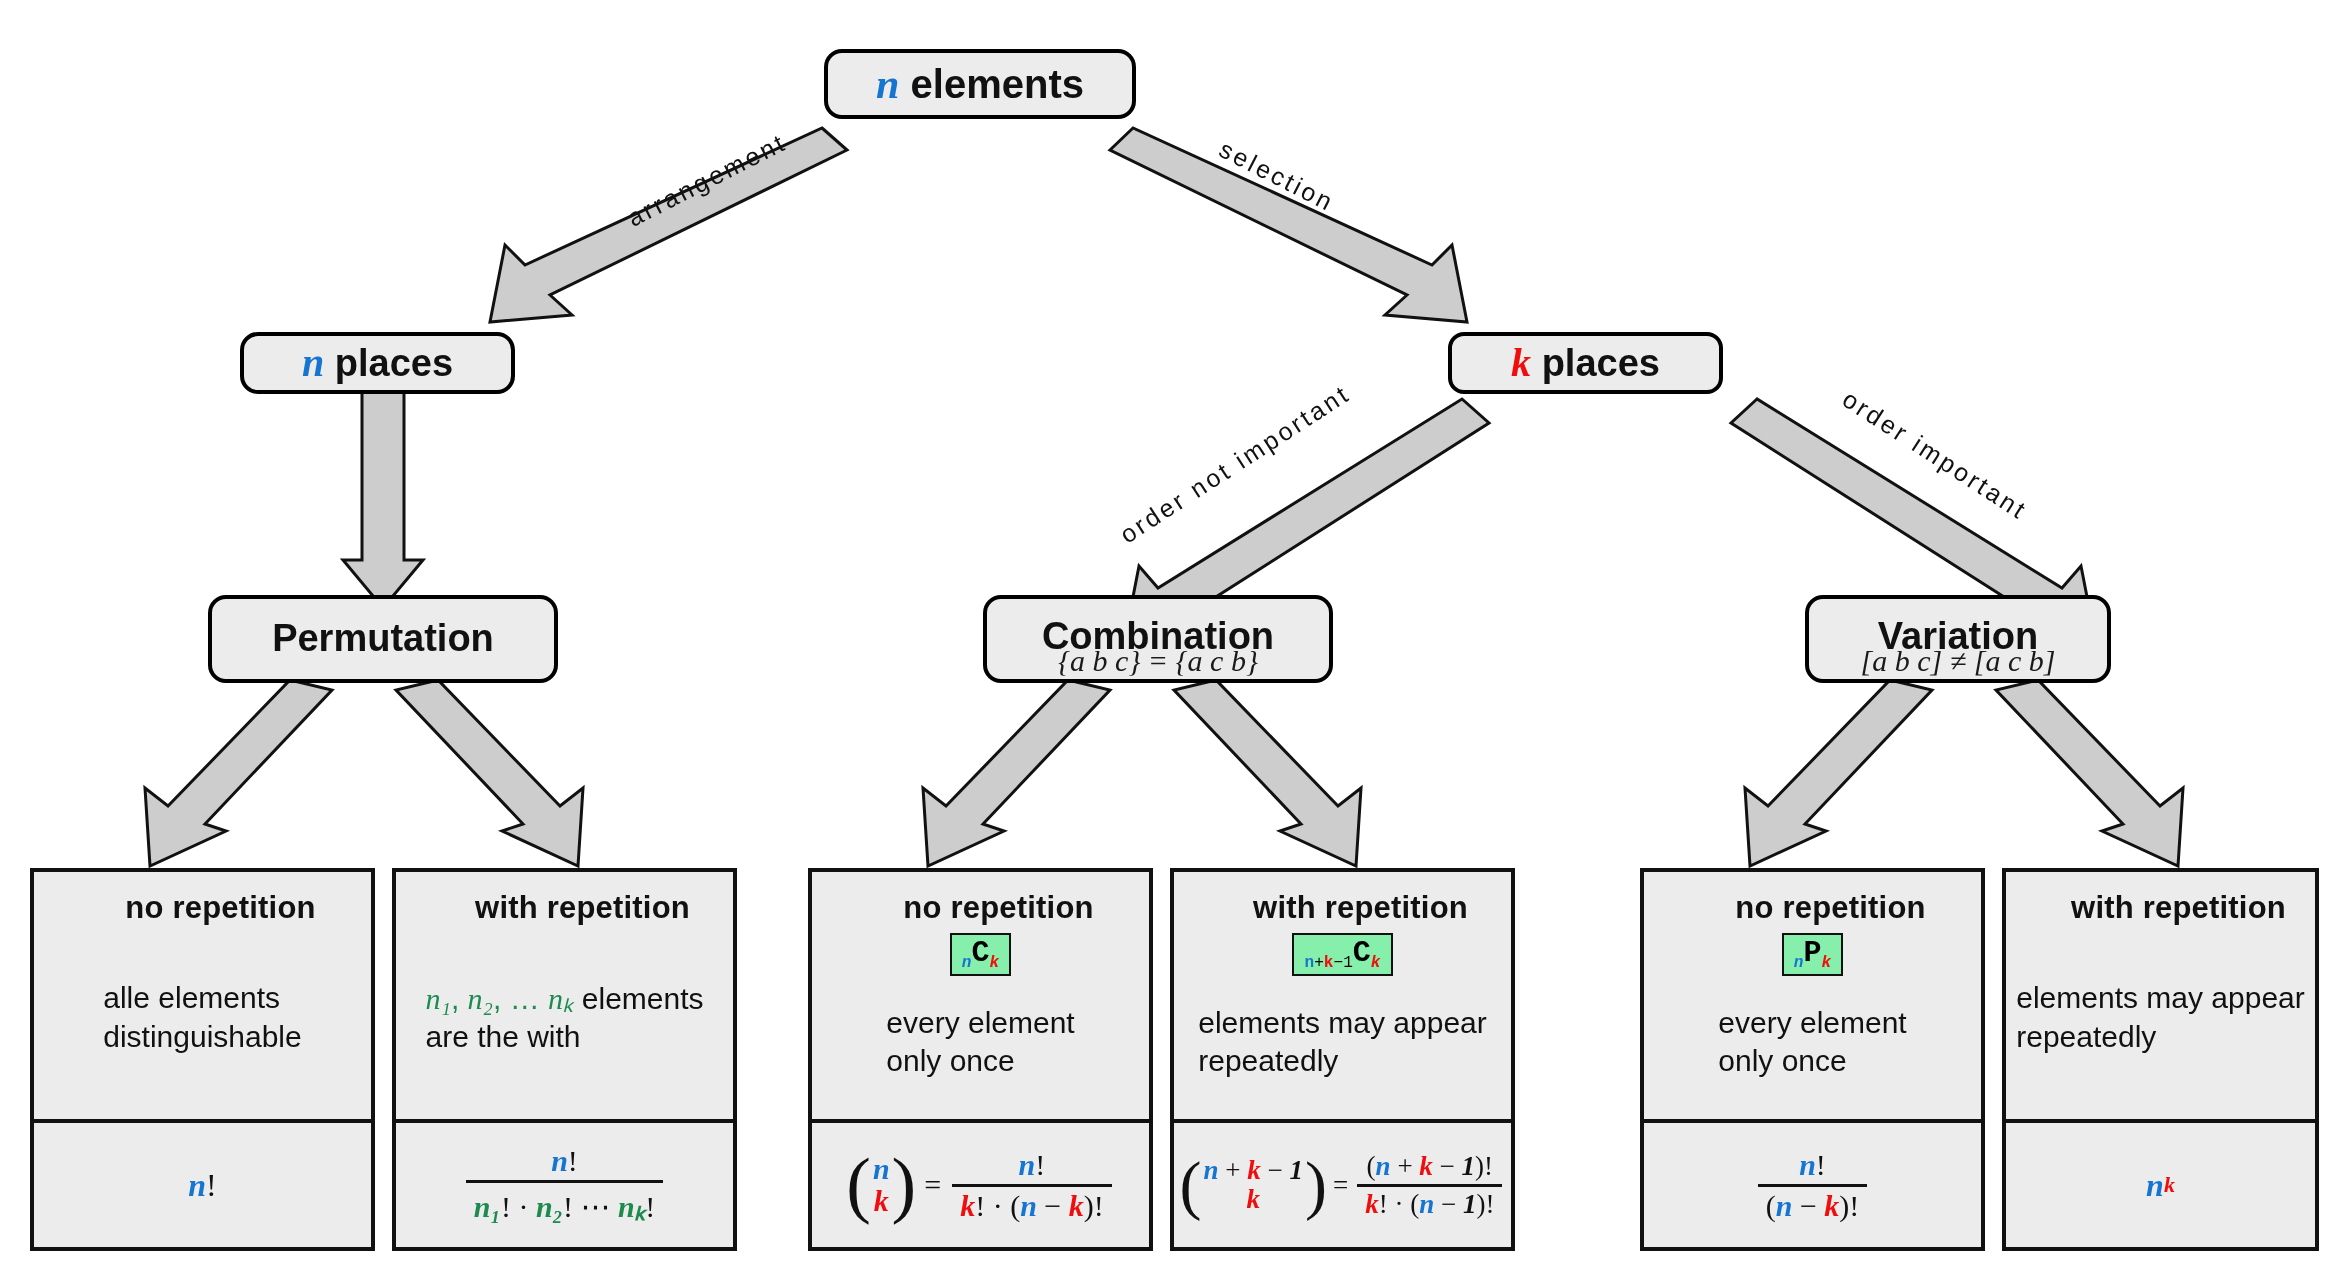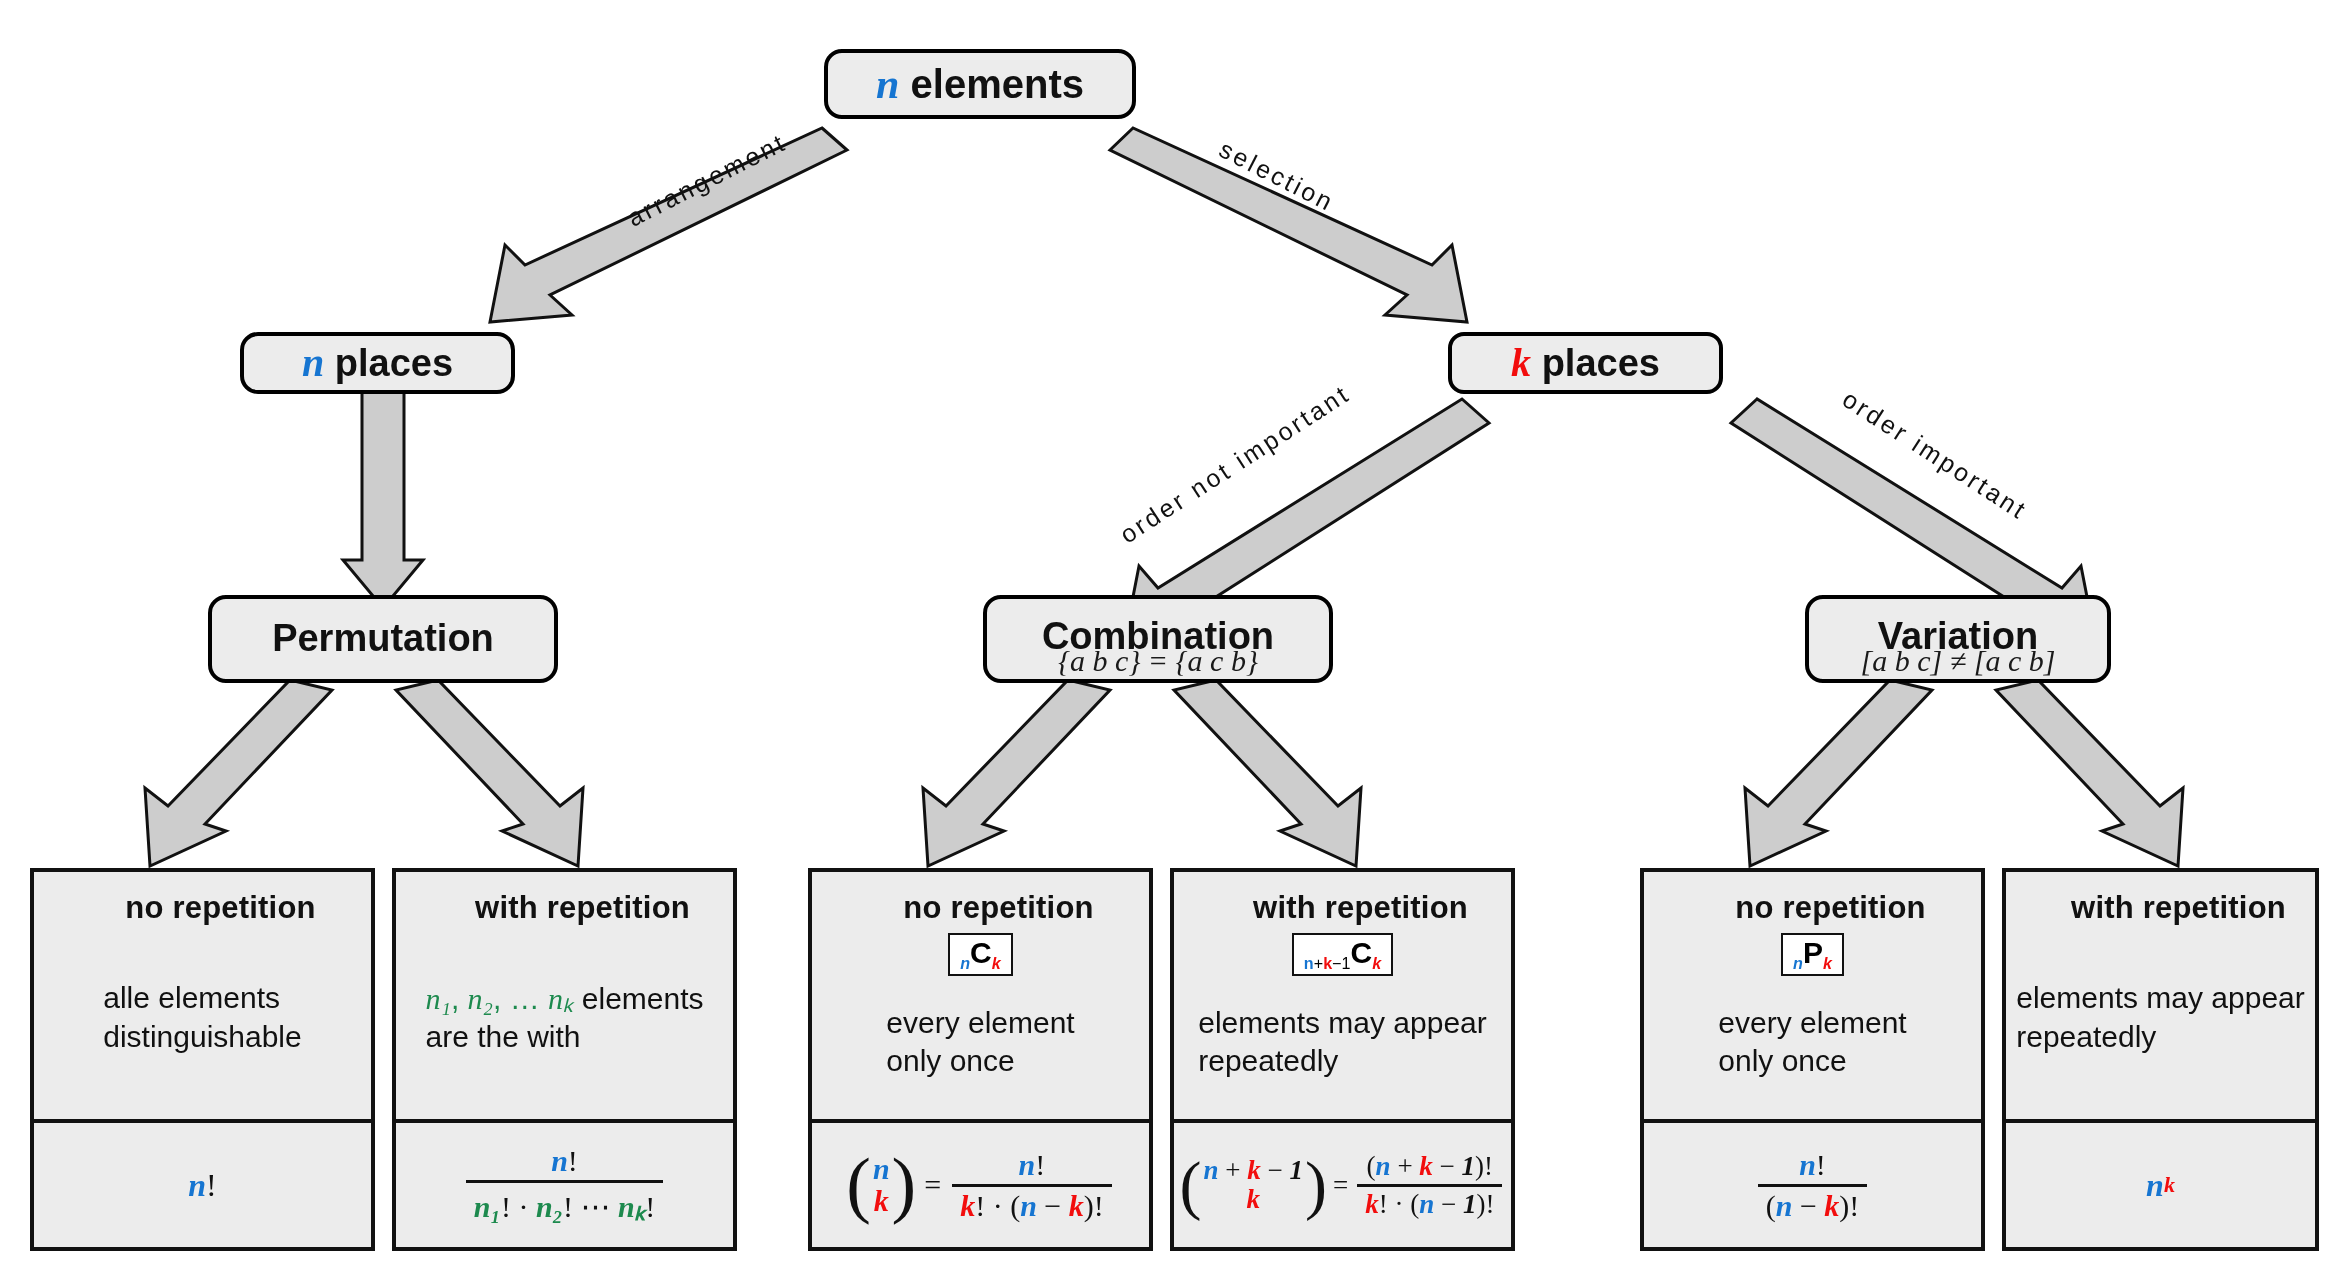--- a/index.html
+++ b/index.html
@@ -27,22 +27,22 @@
   .leaf .upper{
     flex:1 1 auto;display:flex;flex-direction:column;align-items:center;
     box-sizing:border-box;padding:18px 8px 10px;
   }
   .leaf .lower{
     height:128px;flex:0 0 128px;border-top:4px solid #111;
     display:flex;align-items:center;justify-content:center;box-sizing:border-box;
   }
   .leaf .hd{font-size:31px;font-weight:bold;color:#111;letter-spacing:.2px;margin-left:36px;}
   .leaf .notation{
-    display:inline-block;border:2px solid #111;background:#ffffff;
-    padding:1px 10px 3px;margin-top:7px;font-family:Liberation Sans, sans-serif;
+    display:inline-block;border:2px solid #111;background:#86efac;
+    padding:1px 10px 3px;margin-top:7px;font-family:Liberation Mono, monospace;
     font-size:26px;line-height:1.15;white-space:nowrap;
   }
   .leaf .desc{
     margin-top:auto;margin-bottom:auto;font-size:30px;color:#111;line-height:1.28;
     font-family:"Liberation Sans",sans-serif;
   }
   .leaf .desc.tight{line-height:1.26;}
 
   
   .math{font-family:"Liberation Serif",serif;font-size:32px;color:#111;

